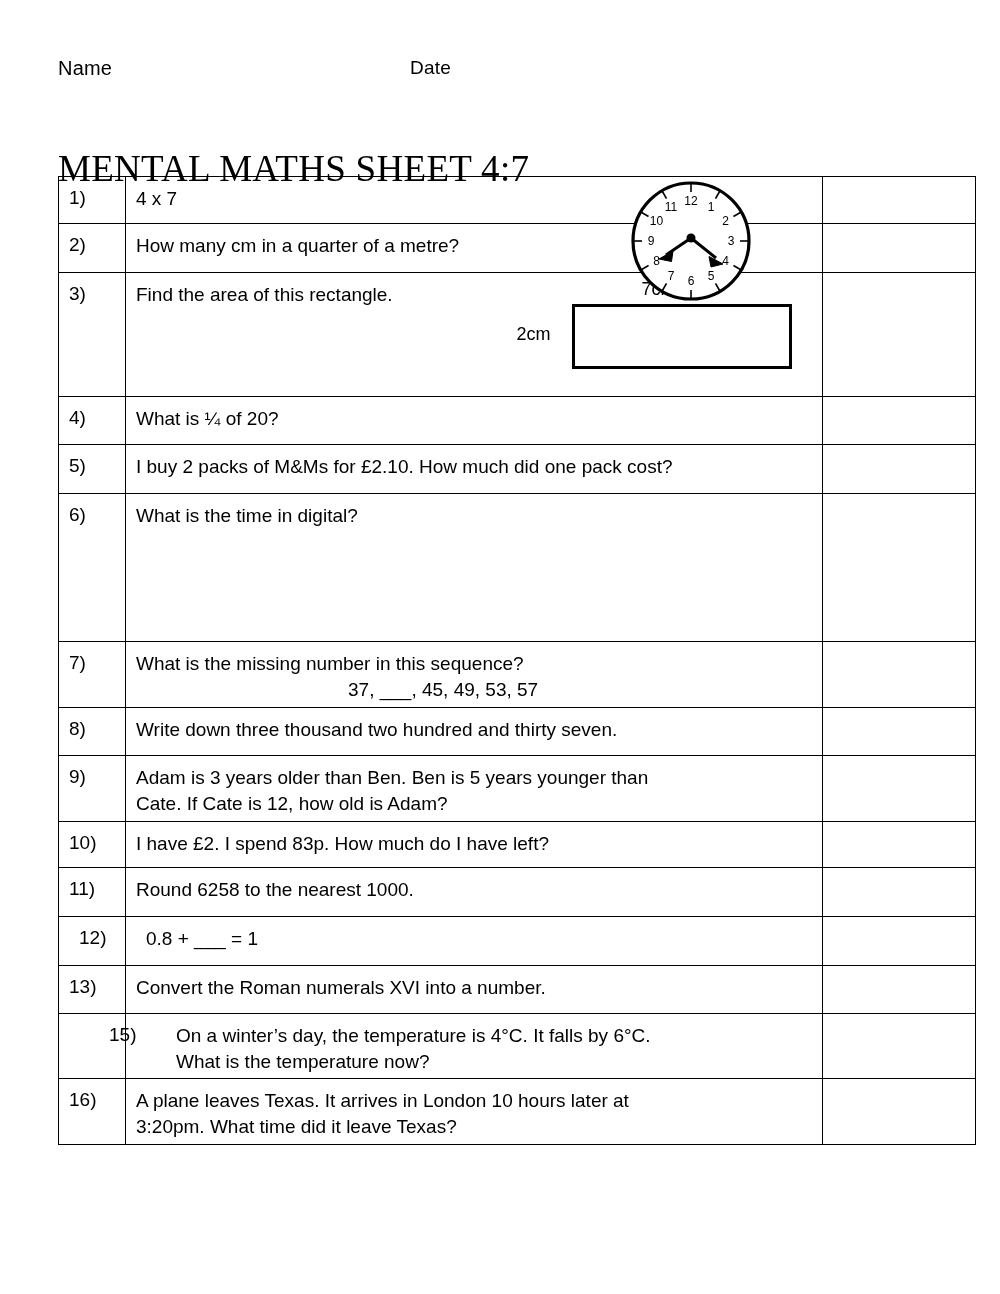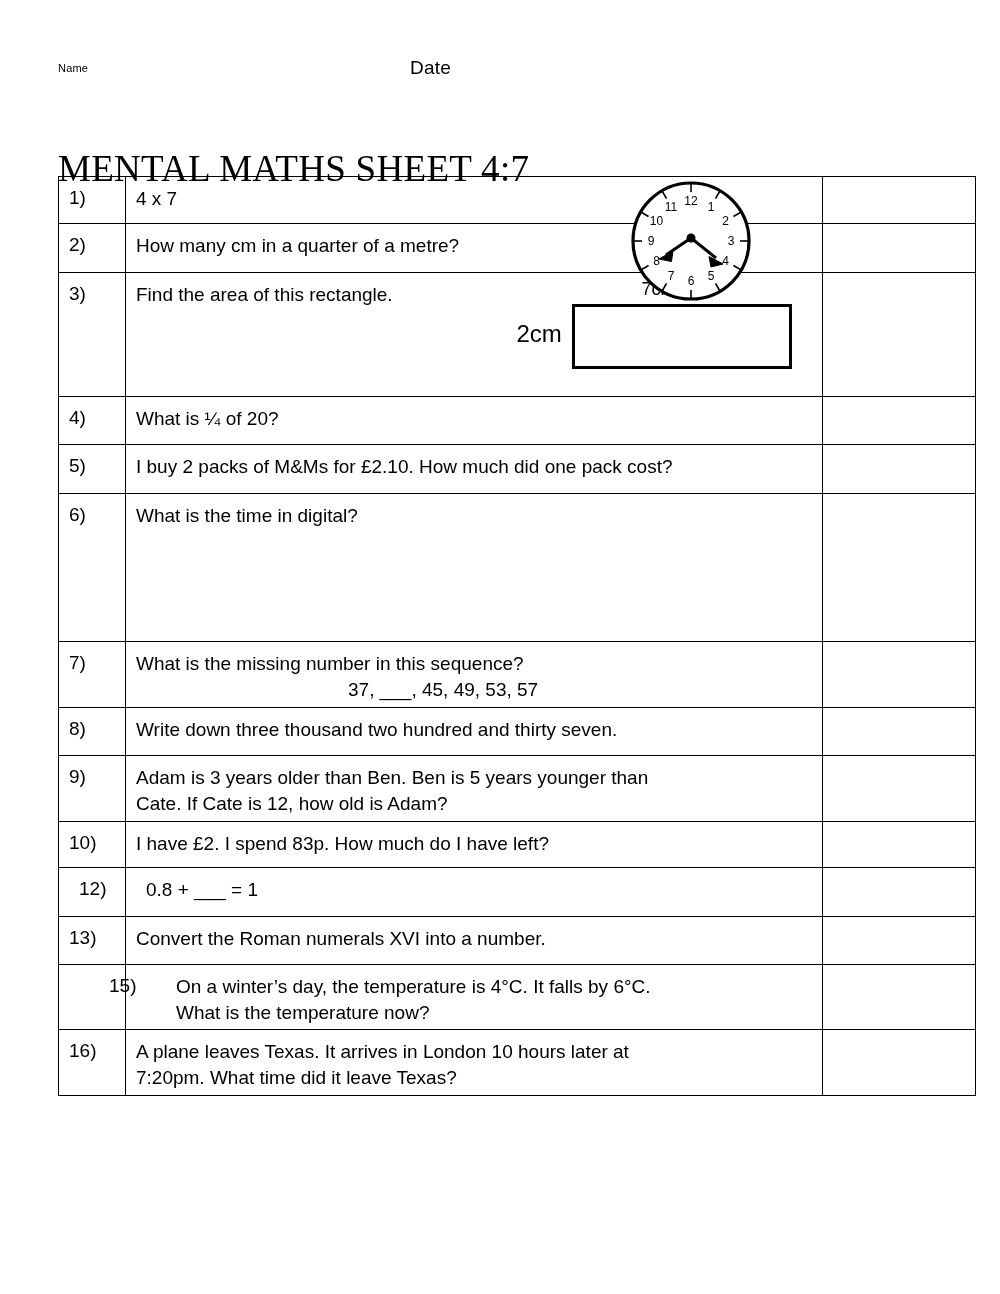--- a/index.html
+++ b/index.html
@@ -21,21 +21,21 @@
     position: absolute;
     left: 58px;
     top: 58px;
     width: 880px;
     height: 24px;
   }
   .meta-name {
     position: absolute;
     left: 0;
     top: 0;
-    font-size: 11px;
+    font-size: 20px;
     line-height: 20px;
     letter-spacing: 0.2px;
   }
   .meta-date {
     position: absolute;
     left: 352px;
     top: 0;
     font-size: 19px;
     line-height: 20px;
     letter-spacing: 0.2px;
@@ -132,21 +132,21 @@
     position: absolute;
     left: 583px;
     top: 101px;
     font-size: 18px;
     line-height: 22px;
   }
   .fig-label-left {
     position: absolute;
     left: 458px;
     top: 146px;
-    font-size: 24px;
+    font-size: 18px;
     line-height: 22px;
   }
 
   
   .fig-clock {
     position: absolute;
     left: 570px;
     top: 2px;
     width: 124px;
     height: 124px;
@@ -307,20 +307,29 @@
     <tr class="r10">
       <td class="col-num">
           <div class="qnum">10)</div>
         </td>
       <td class="col-text">
           <div class="qtext"><span>I have £2. I spend 83p. How much do I have left?</span></div>
         </td>
       <td class="col-ans ans-cell"></td>
     </tr>
 
+    <tr class="r11">
+      <td class="col-num">
+          <div class="qnum">11)</div>
+        </td>
+      <td class="col-text">
+          <div class="qtext"><span>Round 6258 to the nearest 1000.</span></div>
+        </td>
+      <td class="col-ans ans-cell"></td>
+    </tr>
 
     <tr class="r12">
       <td class="col-num">
           <div class="qnum">12)</div>
         </td>
       <td class="col-text">
           <div class="qtext"><span>0.8 + ___ = 1</span></div>
         </td>
       <td class="col-ans ans-cell"></td>
     </tr>
@@ -349,20 +358,20 @@
       <td class="col-ans ans-cell"></td>
     </tr>
 
     <tr class="r16">
       <td class="col-num">
           <div class="qnum">16)</div>
         </td>
       <td class="col-text">
           <div class="qtext">
         <span>A plane leaves Texas. It arrives in London 10 hours later at</span>
-        <span class="line2">7:20pm. What time did it leave Texas?</span>
+        <span class="line2">3:20pm. What time did it leave Texas?</span>
       </div>
         </td>
       <td class="col-ans ans-cell"></td>
     </tr>
 
   </tbody>
 </table>
 
 </body></html>

